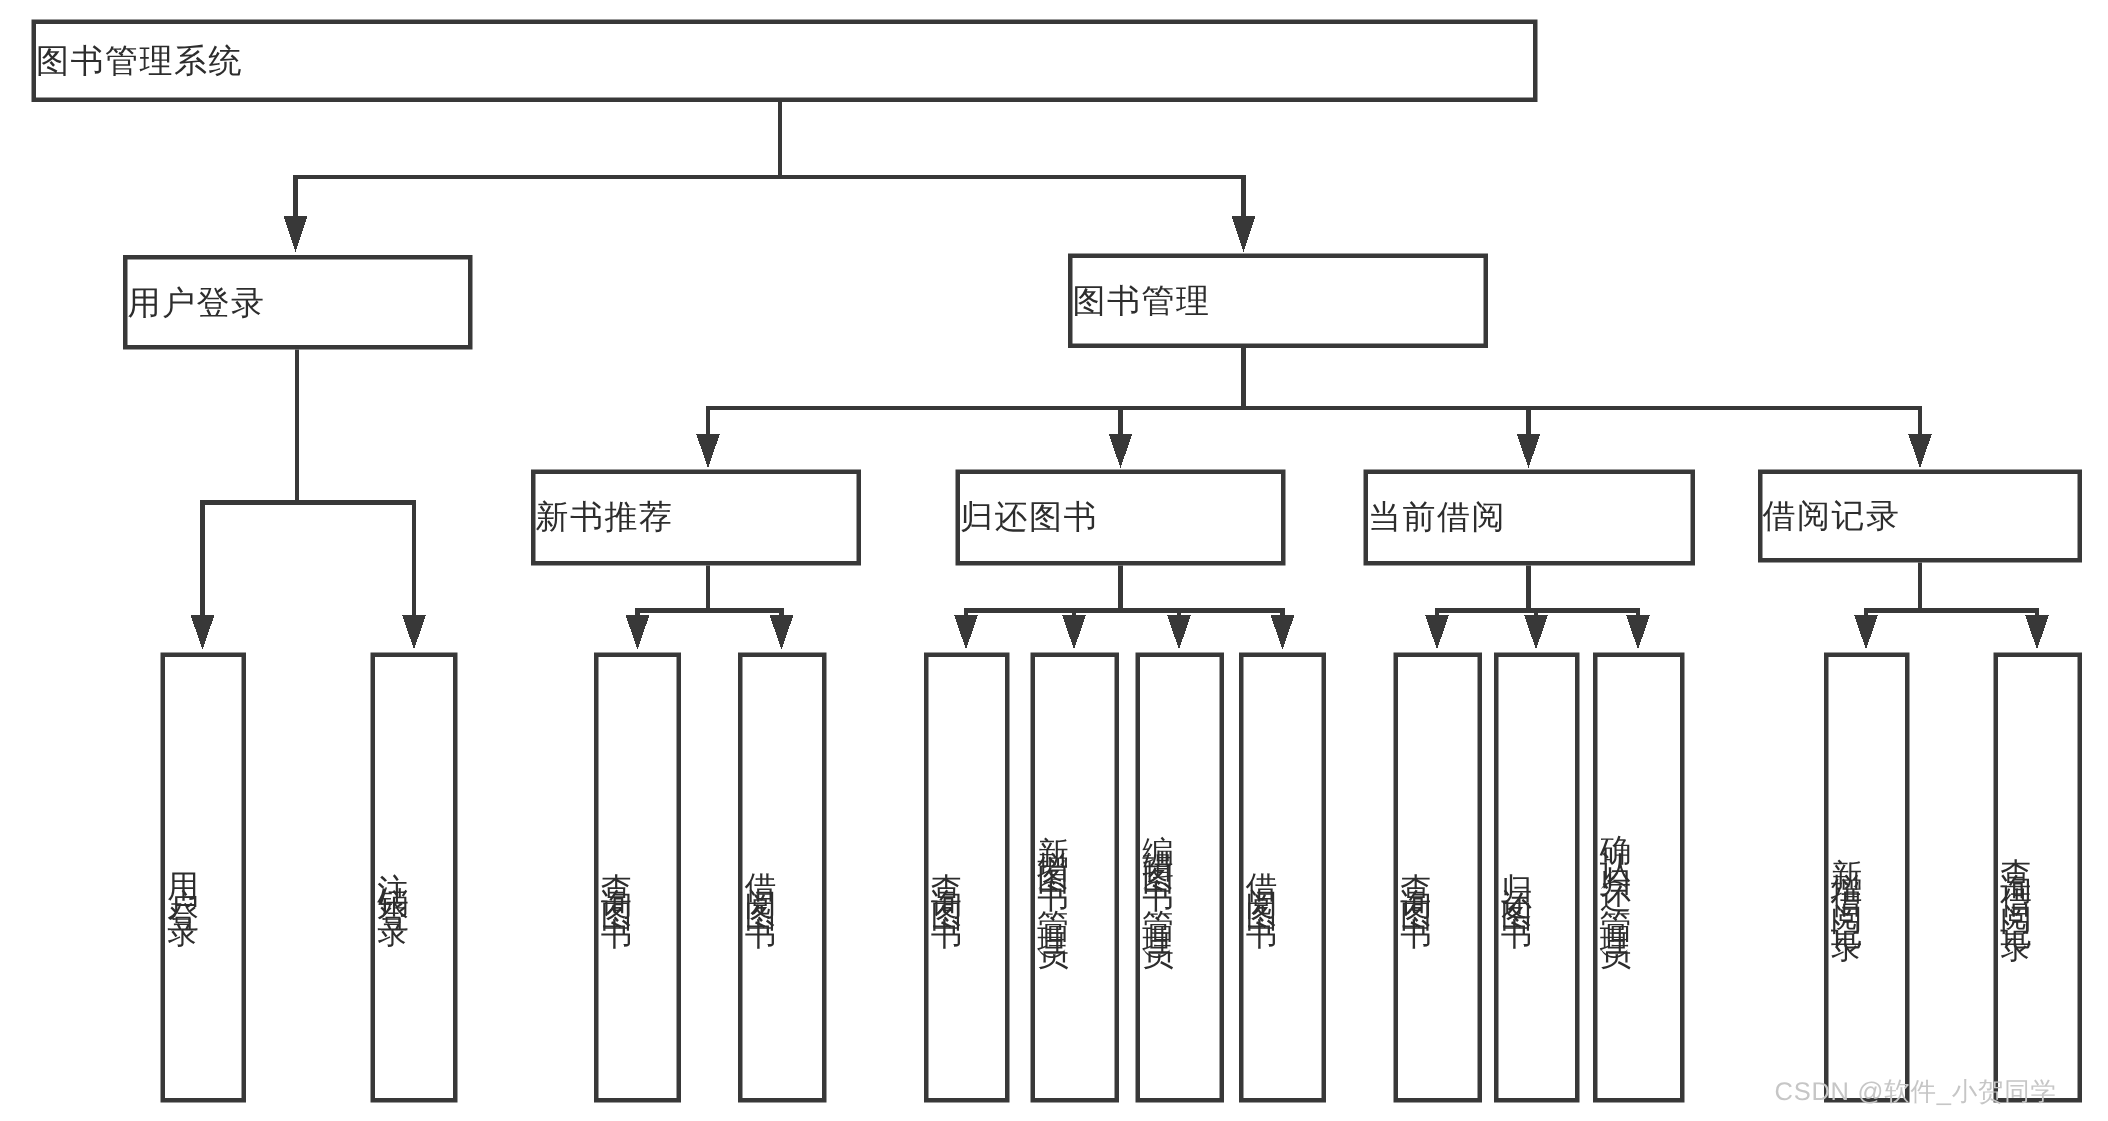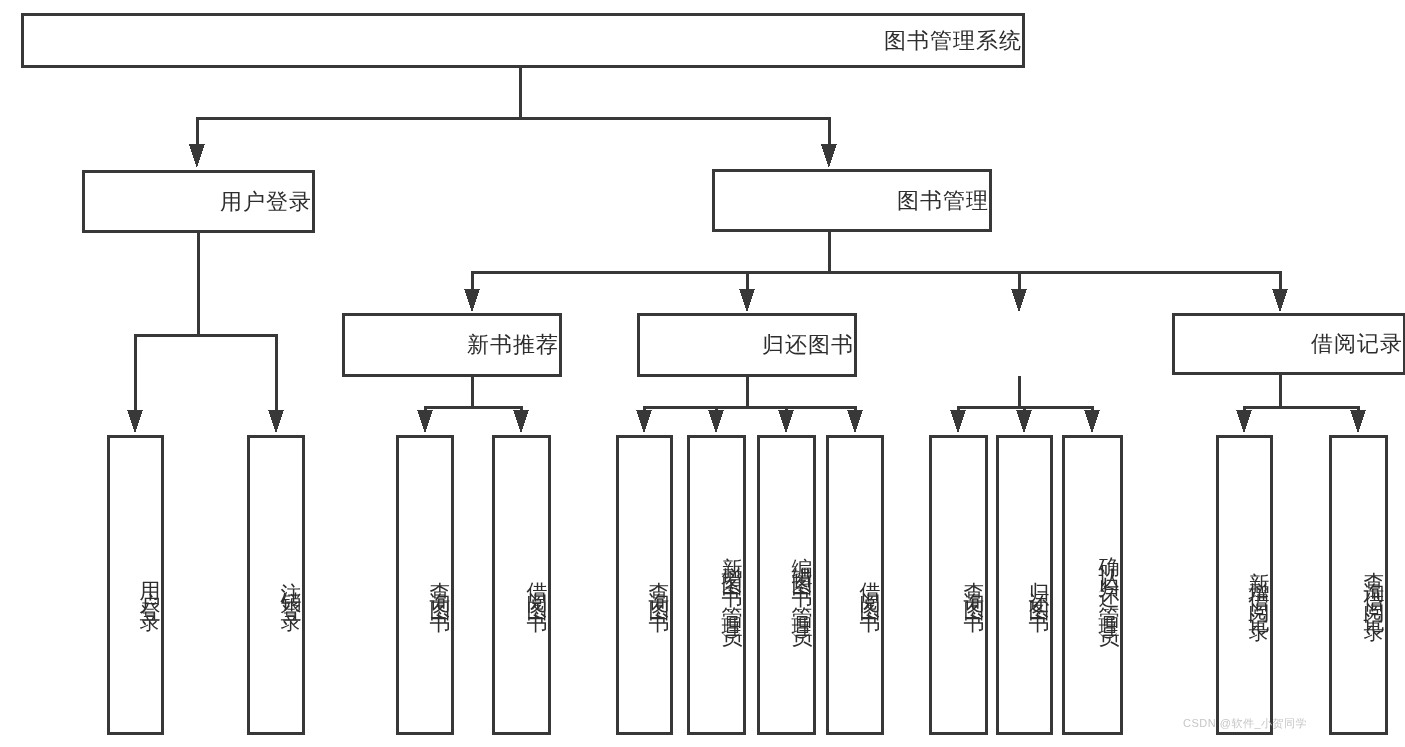--- a/index.html
+++ b/index.html
@@ -7,37 +7,37 @@
   .canvas {
     position:relative; width:1405px; height:747px; background:#ffffff;
     font-family:"Liberation Sans", sans-serif; color:var(--text);
     overflow:hidden;
   }
   .wires { position:absolute; left:0; top:0; width:1405px; height:747px; }
   .cline { stroke:var(--line); stroke-width:3; stroke-linecap:square; }
   .ahead { fill:var(--line); stroke:none; }
   .box {
     position:absolute; background:#ffffff; border:3px solid var(--line);
-    box-sizing:border-box; display:flex; align-items:center; justify-content:flex-end;
+    box-sizing:border-box; display:flex; align-items:center; justify-content:flex-start;
   }
   .h-box { font-size:22px; letter-spacing:1px; white-space:nowrap; }
   .root-box  { left:21px;  top:13px;  width:1004px; height:55px; }
   .l2-a      { left:82px;  top:170px; width:233px;  height:63px; }
   .l2-b      { left:712px; top:169px; width:280px;  height:63px; }
-  .l3-a      { left:342px; top:313px; width:220px;  height:64px; }
+  .l3-a      { left:354px; top:313px; width:220px;  height:64px; }
   .l3-b      { left:637px; top:313px; width:220px;  height:64px; }
   .l3-c      { left:909px; top:313px; width:221px;  height:64px; }
-  .l3-d      { left:1172px;top:313px; width:234px;  height:62px; }
+  .l3-d      { left:1172px;top:313px; width:216px;  height:62px; }
   .v-box { top:435px; height:300px; font-size:21px; }
   .v-text {
     display:inline-block; writing-mode:vertical-rl; text-orientation:mixed;
     letter-spacing:10px; line-height:1.05; white-space:nowrap;
   }
   .watermark {
-    position:absolute; left:1183px; top:716px; font-size:11px;
+    position:absolute; left:1183px; top:716px; font-size:17px;
     color:var(--wm); white-space:nowrap; z-index:5; letter-spacing:0.5px;
   }
 </style>
 </head>
 <body>
 
 <div class="canvas">
 
   <svg class="wires" viewBox="0 0 1405 747" shape-rendering="crispEdges">
 
@@ -125,20 +125,23 @@
   <div class="box h-box l2-b">
     <span>图书管理</span>
   </div>
 
   <div class="box h-box l3-a">
     <span>新书推荐</span>
   </div>
   <div class="box h-box l3-b">
     <span>归还图书</span>
   </div>
+  <div class="box h-box l3-c">
+    <span>当前借阅</span>
+  </div>
   <div class="box h-box l3-d">
     <span>借阅记录</span>
   </div>
 
   <div class="box v-box" style="left:107px;width:57px;">
     <span class="v-text">用户登录</span>
   </div>
   <div class="box v-box" style="left:247px;width:58px;">
     <span class="v-text">注销登录</span>
   </div>

